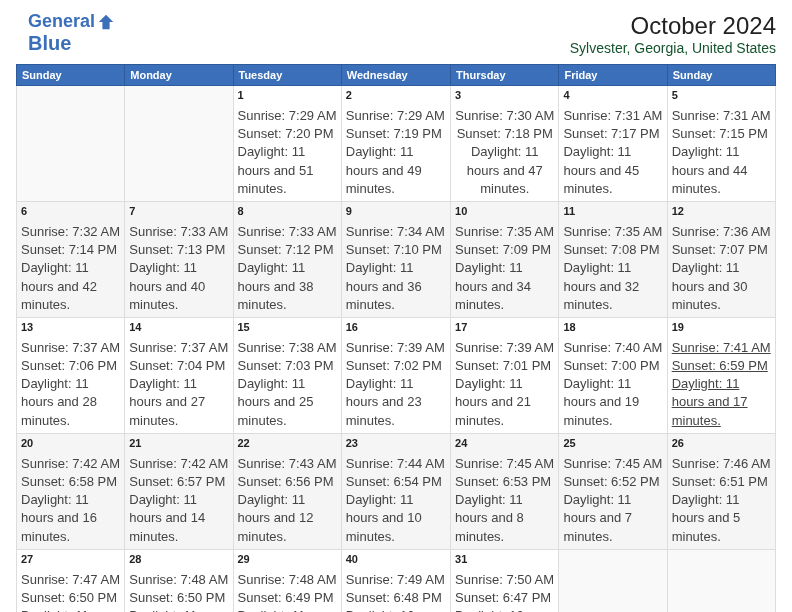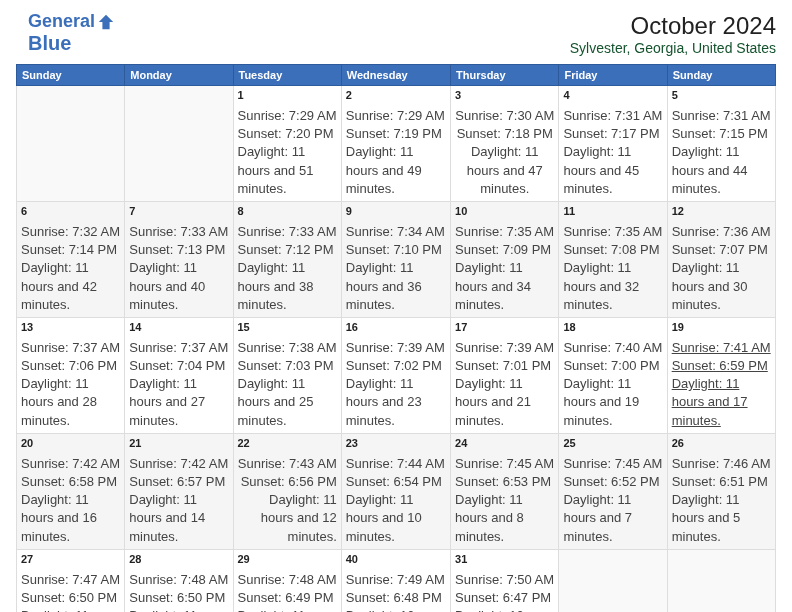--- a/index.html
+++ b/index.html
@@ -265,21 +265,21 @@
 Daylight: 11 hours and 16 minutes.</div>
           </td>
           <td>
             <span class="day-num">21</span>
             <div class="day-info" style="white-space: pre-line;">Sunrise: 7:42 AM
 Sunset: 6:57 PM
 Daylight: 11 hours and 14 minutes.</div>
           </td>
           <td>
             <span class="day-num">22</span>
-            <div class="day-info" style="white-space: pre-line; text-align: right;">Sunrise: 7:43 AM
+            <div class="day-info" style="white-space: pre-line;">Sunrise: 7:43 AM
 Sunset: 6:56 PM
 Daylight: 11 hours and 12 minutes.</div>
           </td>
           <td>
             <span class="day-num">23</span>
             <div class="day-info" style="white-space: pre-line;">Sunrise: 7:44 AM
 Sunset: 6:54 PM
 Daylight: 11 hours and 10 minutes.</div>
           </td>
           <td>

